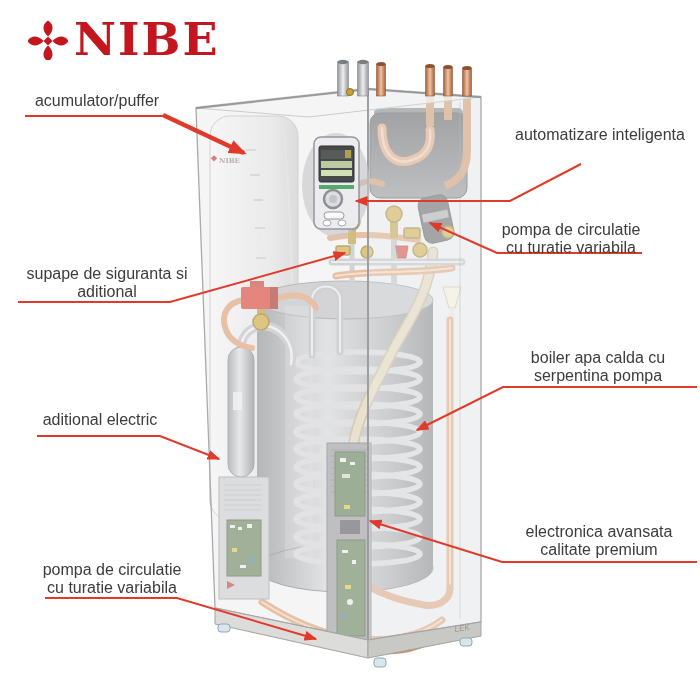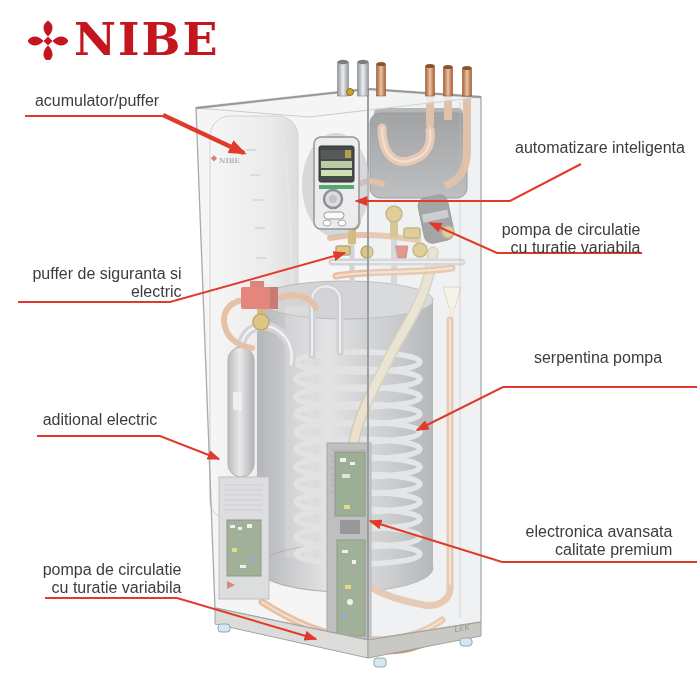--- a/index.html
+++ b/index.html
@@ -5,21 +5,21 @@
   html,body{margin:0;padding:0;}
   body{width:700px;height:700px;position:relative;background:#ffffff;overflow:hidden;
        font-family:"Liberation Sans",sans-serif;}
   .stage{position:absolute;inset:0;width:700px;height:700px;}
   svg.illu{position:absolute;left:0;top:0;}
   .logo{position:absolute;left:28px;top:20px;display:flex;align-items:center;gap:6px;}
   .logo .mark{width:40px;height:40px;display:block;}
   .logo .word{font-family:"DejaVu Serif","Liberation Serif",serif;font-weight:700;
               font-size:46px;line-height:40px;color:#c3161e;letter-spacing:2px;
               transform:scaleY(.96);}
-  .lbl{position:absolute;transform:translateX(-50%);text-align:right;
+  .lbl{position:absolute;transform:translateX(-50%);text-align:center;
        font-size:16px;line-height:18px;color:#3c3c3c;white-space:nowrap;}
   .lbl span{display:block;}
 </style>
 </head>
 <body>
 
 <div class="stage">
 
 <svg class="illu" width="700" height="700" viewBox="0 0 700 700">
   <defs>
@@ -307,35 +307,36 @@
       <rect x="-3.2" y="-3.2" width="6.4" height="6.4" transform="rotate(45)"></rect>
     </g>
   </svg>
   <span class="word">NIBE</span>
 </div>
 
 <div class="lbl" style="left:97px;top:92px">
   <span>acumulator/puffer</span>
 </div>
 
-<div class="lbl" style="left:600px;top:139px">
+<div class="lbl" style="left:600px;top:126px">
   <span>automatizare inteligenta</span>
 </div>
 
 <div class="lbl" style="left:571px;top:221px">
   <span>pompa de circulatie</span>
   <span>cu turatie variabila</span>
 </div>
 
 <div class="lbl" style="left:107px;top:265px">
-  <span>puffer de siguranta si</span>
-  <span>electric</span>
+  <span>supape de siguranta si</span>
+  <span>aditional</span>
 </div>
 
 <div class="lbl" style="left:598px;top:349px">
+  <span>boiler apa calda cu</span>
   <span>serpentina pompa</span>
 </div>
 
 <div class="lbl" style="left:100px;top:411px">
   <span>aditional electric</span>
 </div>
 
 <div class="lbl" style="left:599px;top:523px">
   <span>electronica avansata</span>
   <span>calitate premium</span>

